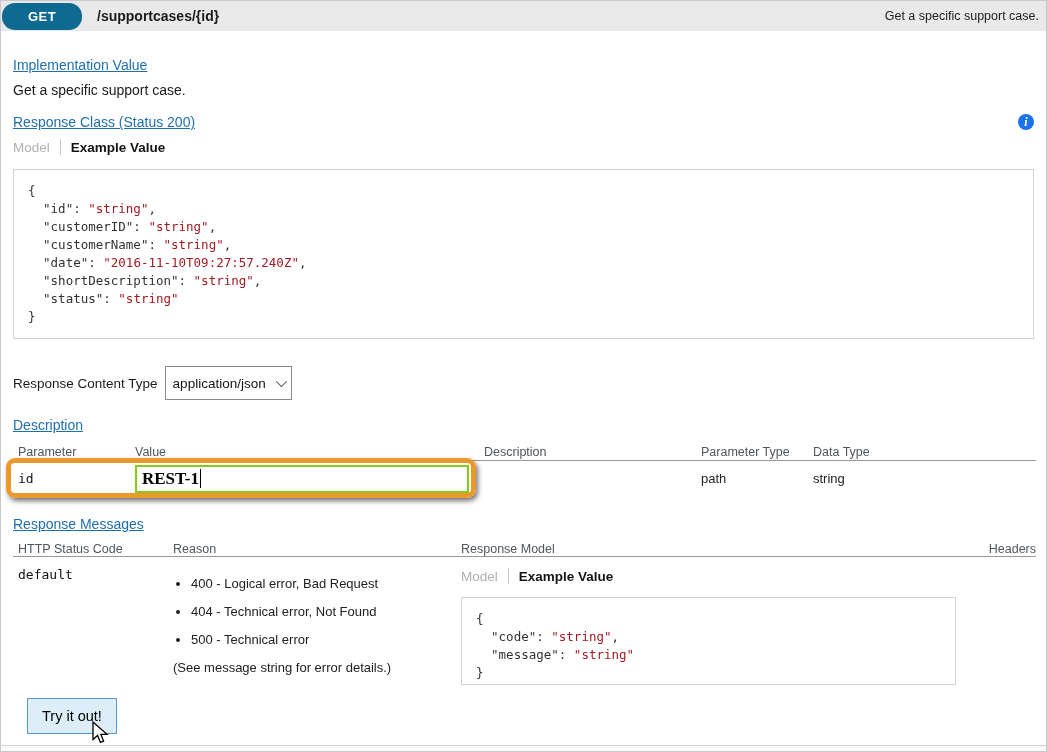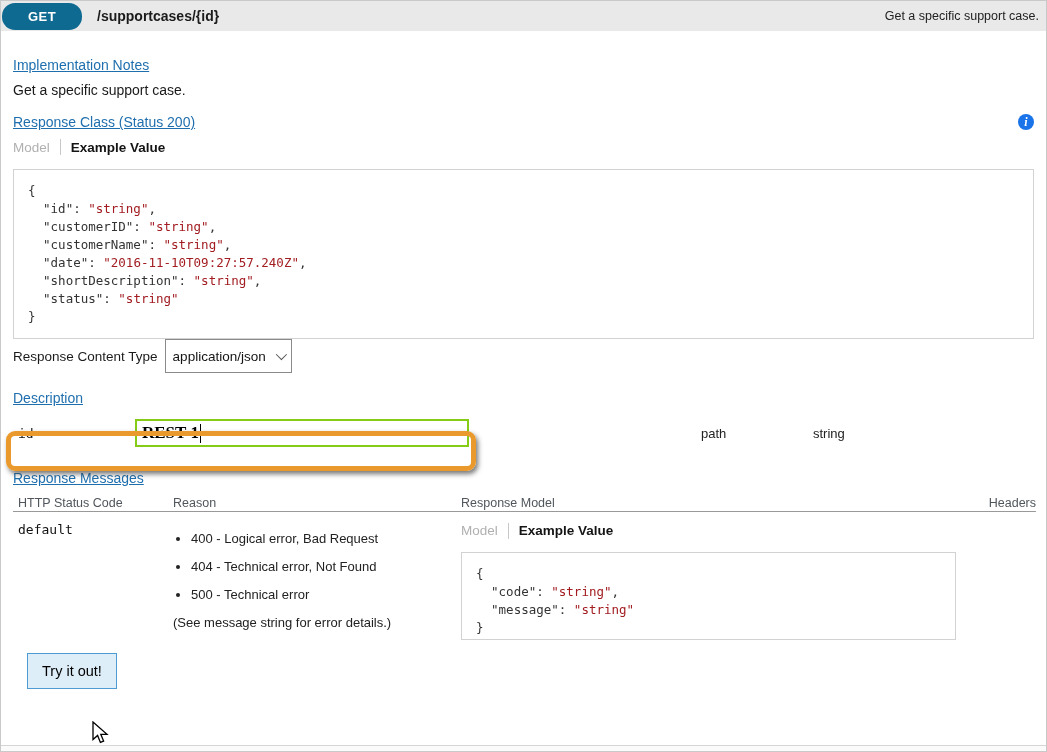--- a/index.html
+++ b/index.html
@@ -36,21 +36,21 @@
   .tab-active { color:#141414; font-weight:700; cursor:pointer; }
 
   pre.codebox { background:#fff; border:1px solid #d2d2d2; font-family:"DejaVu Sans Mono","Liberation Mono",monospace;
                 font-size:12.5px; line-height:18px; color:#333; white-space:pre; overflow:hidden; }
   .codebox-large { margin-top:14px; height:170px; padding:12px 14px; }
   .codebox-small { margin-top:13px; width:495px; height:88px; padding:12px 14px; }
   .tok-key { color:#333333; }
   .tok-val { color:#a21c21; }
   .tok-punct { color:#333333; }
 
-  .rct-row { display:flex; align-items:center;text-align:right; }
+  .rct-row { margin-top:27px; display:flex; align-items:center;text-align:right; }
   .rct-label { font-size:13.5px; color:#1b1b1b; }
   .select-box { margin-left:7px; height:23px; min-width:126px; border:1px solid #8a8a8a; background:#fff;
                 display:flex; align-items:center; padding:16px 7px; font-size:13.5px; color:#141414; cursor:pointer; }
   .chev { width:8px; height:8px; border-right:1.5px solid #555; border-bottom:1.5px solid #555;
           transform:rotate(45deg) translateY(-2px); margin-left:10px; }
 
   .mt-params { margin-top:17px; }
 
   table { border-collapse:collapse; width:1023px; table-layout:fixed; }
   th { text-align:left; font-weight:400; font-size:12.5px; color:#50565c;
@@ -96,21 +96,21 @@
 <div class="page">
 
   <div class="topbar">
     <div class="get-btn">GET</div>
     <a class="op-path">/supportcases/{id}</a>
     <span class="op-summary">Get a specific support case.</span>
   </div>
 
   <div class="content">
 
-    <a class="sec-link mt-impl">Implementation Notes</a>
+    <a class="sec-link mt-impl">Implementation Value</a>
     <div class="plain-text mt-impltxt">Get a specific support case.</div>
 
     <div class="rc-row">
       <a class="sec-link">Response Class (Status 200)</a>
       <span class="info-icon">i</span>
     </div>
 
     <div class="tabs">
       <span class="tab-inactive">Model</span>
       <span class="tab-divider"></span>
@@ -139,20 +139,27 @@
     <div class="ptable-wrap">
       <table class="ptable">
         <colgroup>
             <col style="width:117px">
             <col style="width:349px">
             <col style="width:217px">
             <col style="width:112px">
             <col>
           </colgroup>
         <tbody>
+            <tr class="hdr-line">
+          <th>Parameter</th>
+          <th>Value</th>
+          <th>Description</th>
+          <th>Parameter Type</th>
+          <th>Data Type</th>
+        </tr>
         <tr>
           <td class="mono">id</td>
           <td>
             <div class="value-input">
               <span class="vtext">REST-1</span>
               <span class="caret"></span>
             </div>
           </td>
           <td class="cell-text"></td>
           <td class="cell-text">path</td>

